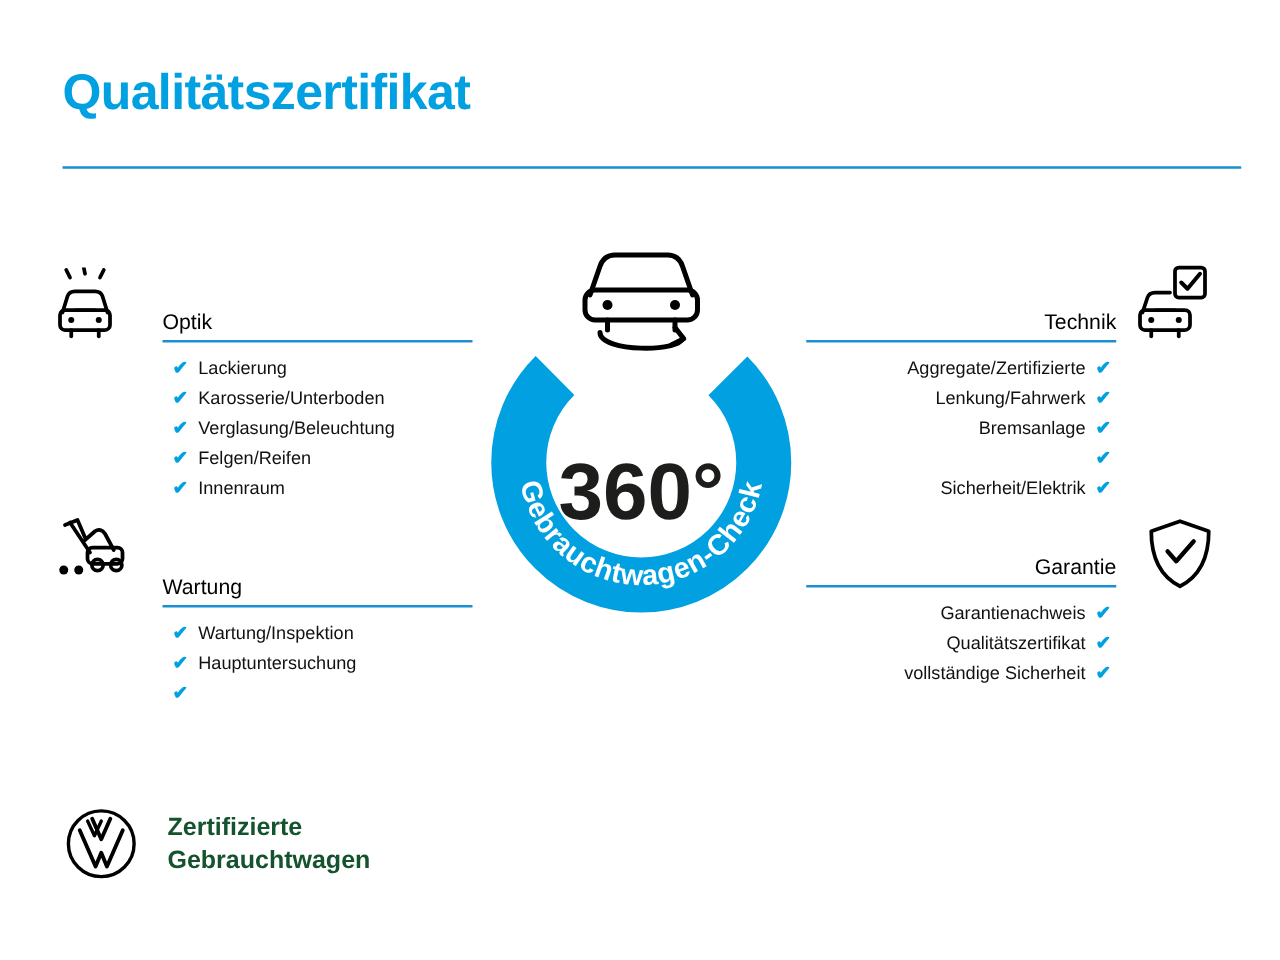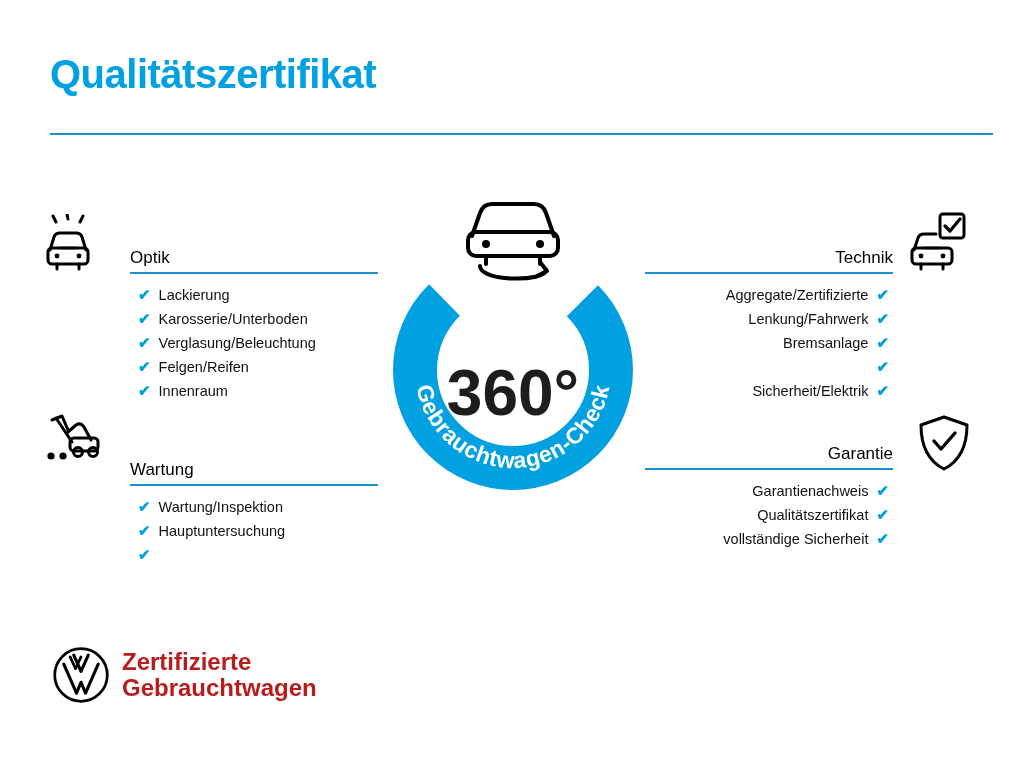--- a/index.html
+++ b/index.html
@@ -146,25 +146,25 @@
     top: 646px;
     display: flex;
     align-items: center;
   }
   .vw-logo {
     width: 58px;
     height: 58px;
     flex: 0 0 auto;
   }
   .footer-text {
-    margin-left: 12px;
-    font-size: 24px;
+    margin-left: 24px;
+    font-size: 20px;
     font-weight: bold;
     line-height: 26px;
-    color: #b91c1c;
+    color: #14532d;
     white-space: nowrap;
   }
 </style>
 </head>
 <body>
 
 <div class="page">
 
   <div class="title">Qualitätszertifikat</div>
   <div class="header-rule"></div>

